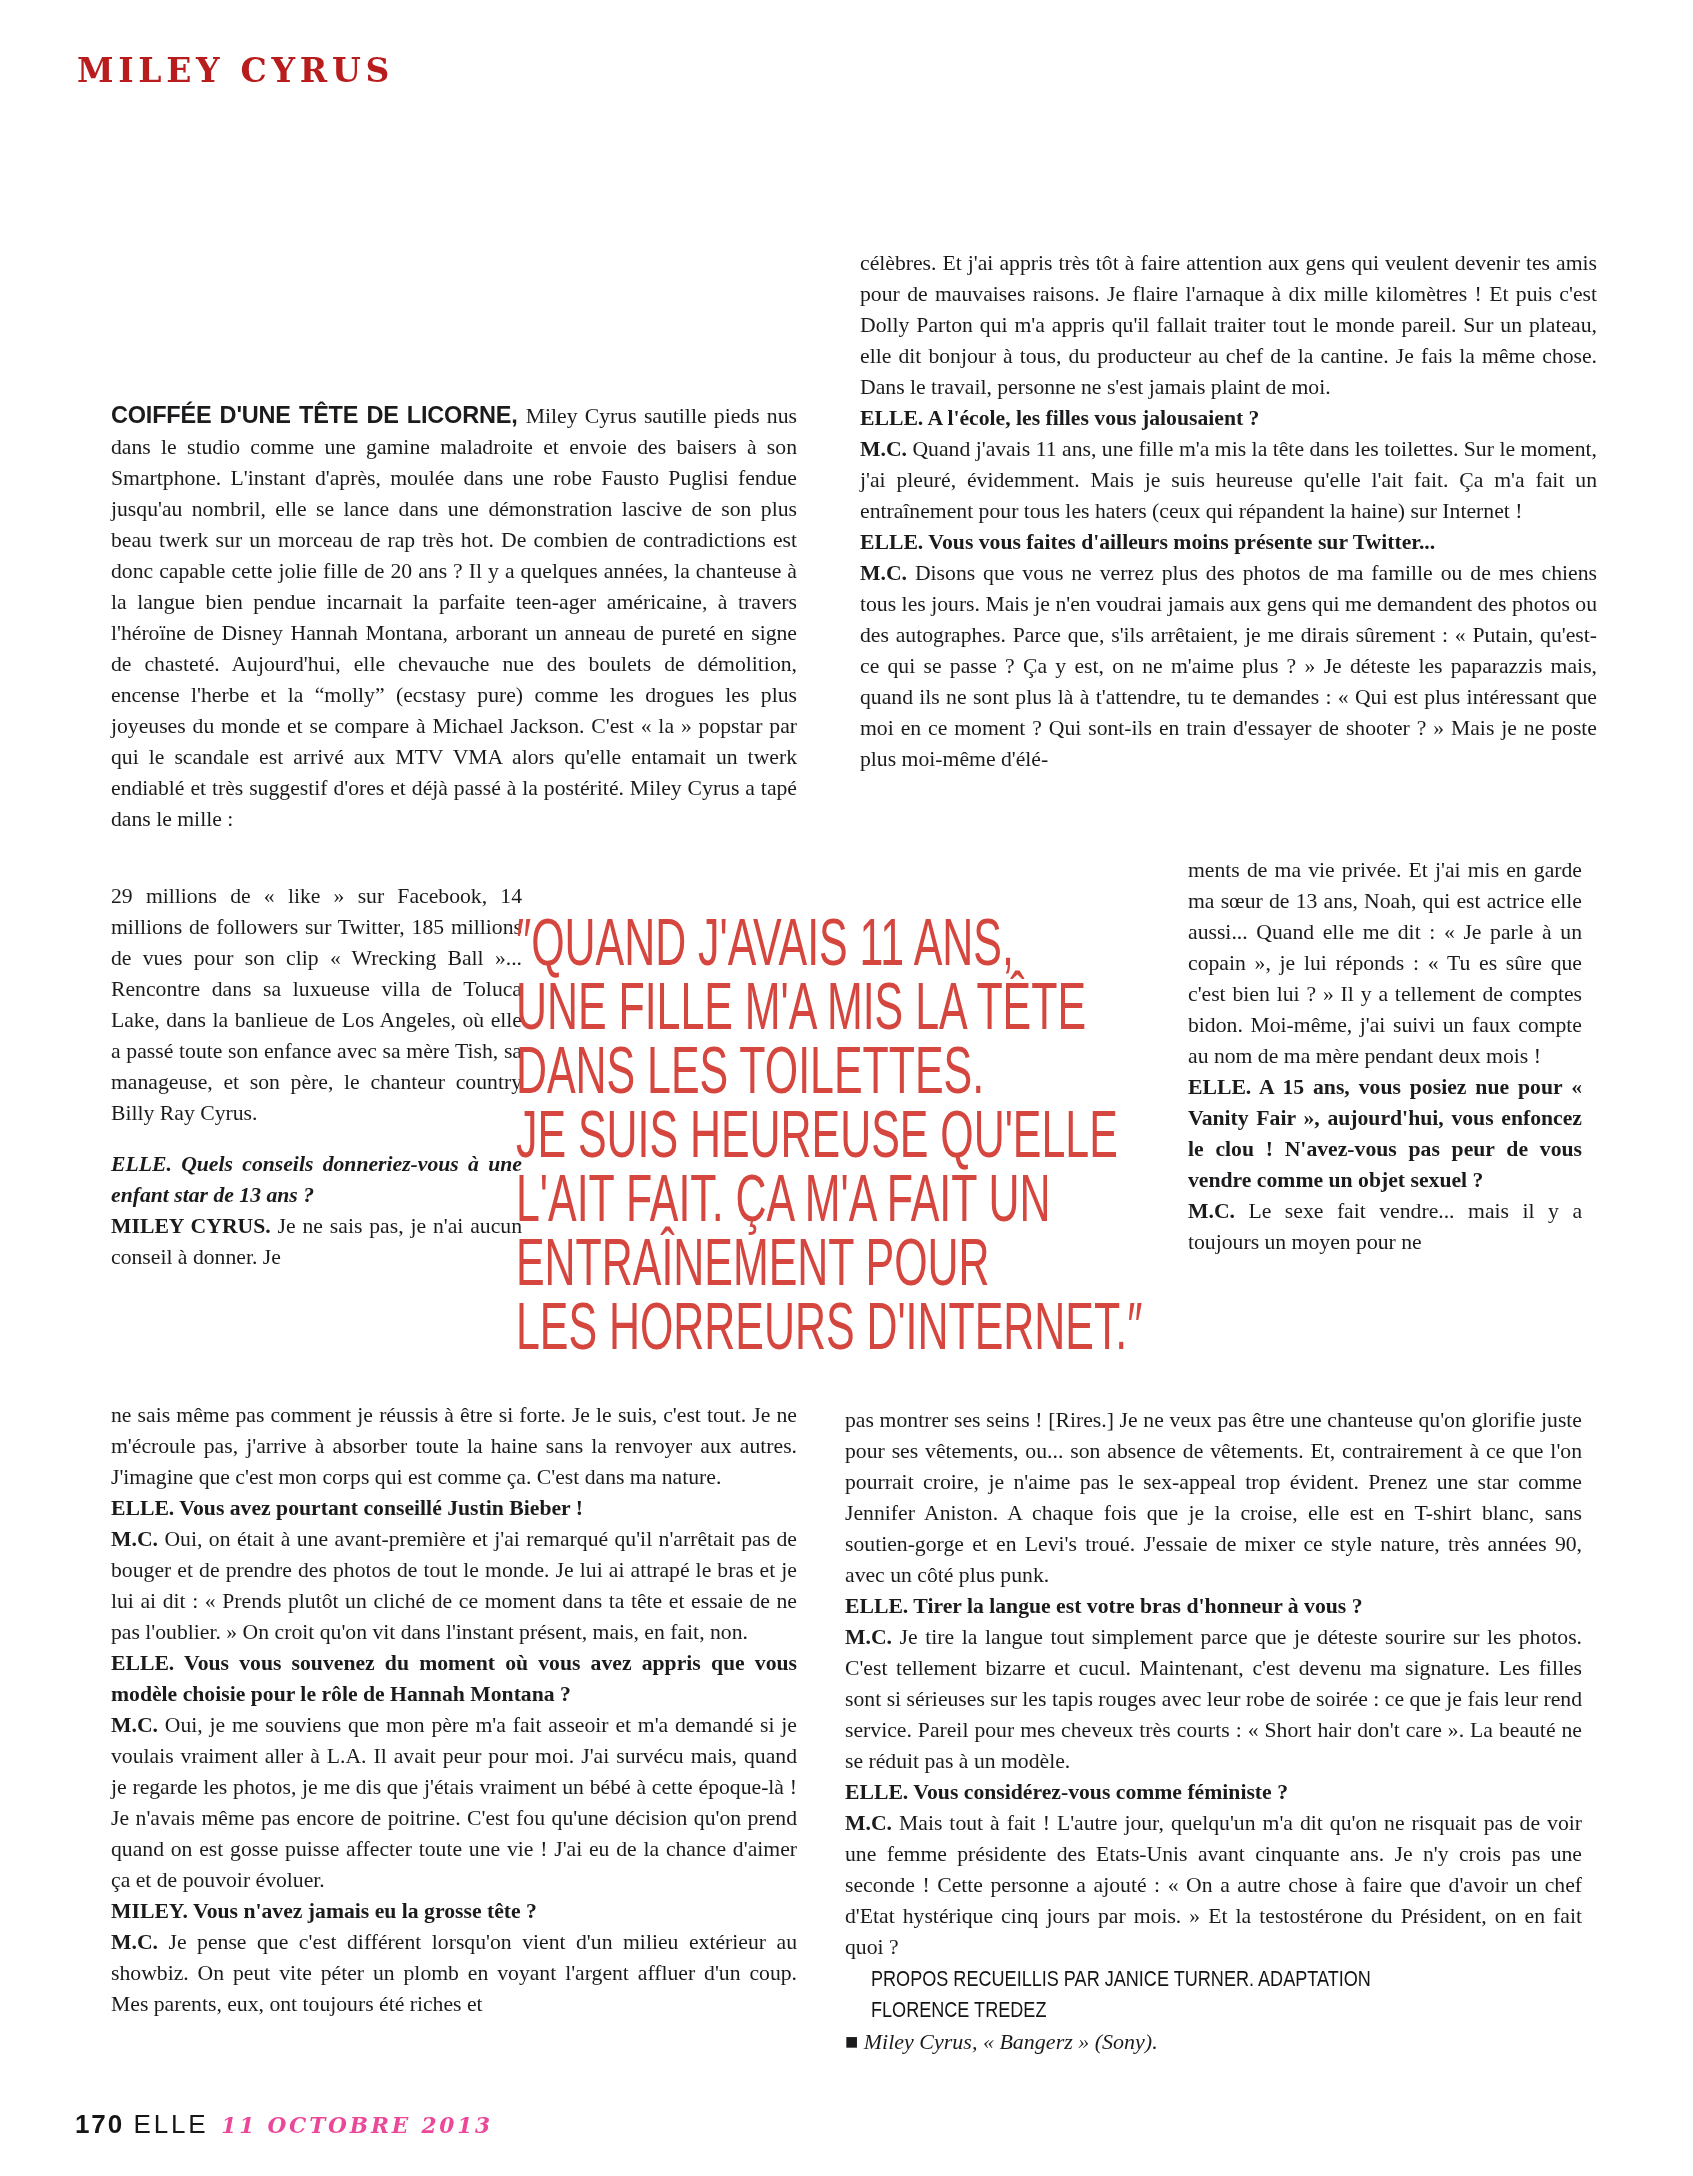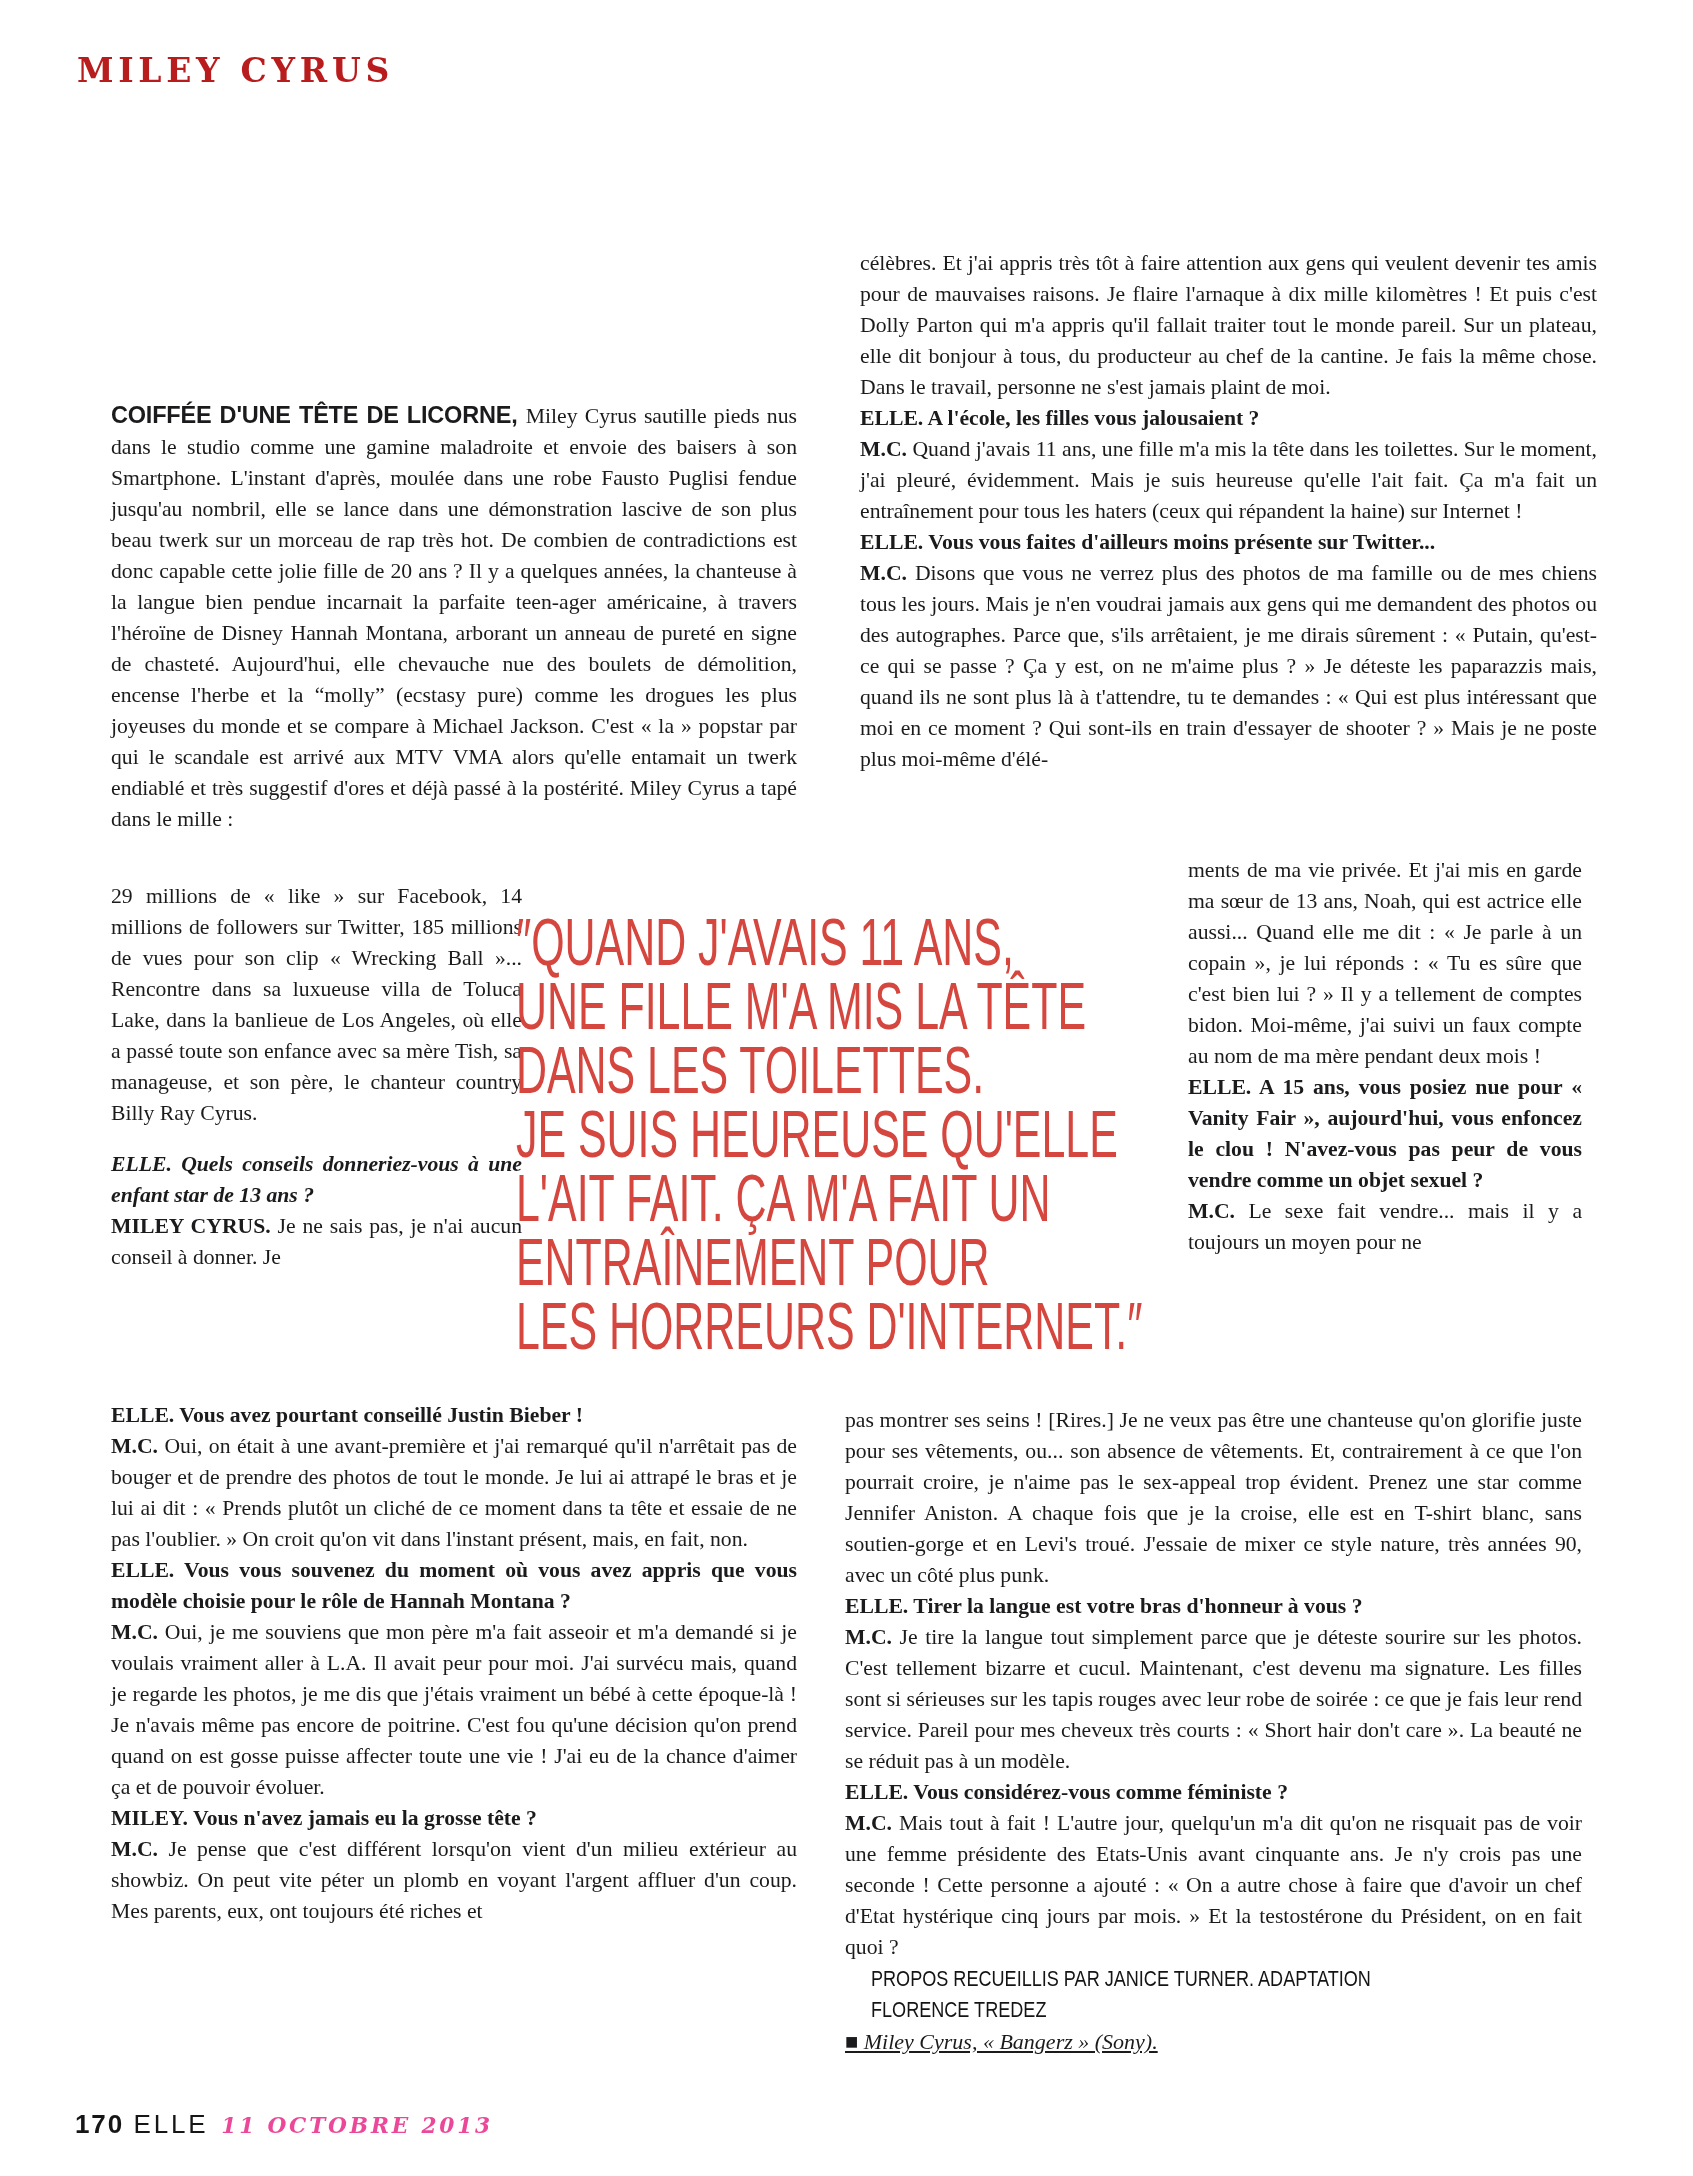--- a/index.html
+++ b/index.html
@@ -48,21 +48,20 @@
     font-size:22.6px;
     letter-spacing:0px;
     transform:scaleX(0.8);
     transform-origin:0 50%;
     color:#141416;
   }
   .para.album-para{text-align:left;}
   .run-album{
     font-style:italic;
     font-size:22px;
-    text-decoration:underline;
   }
   
   .quote{
     position:absolute;
     width:1017px;
     transform:scaleX(0.65);
     transform-origin:0 0;
     font-family:"Liberation Sans", sans-serif;
     font-weight:200;
     font-size:66px;
@@ -111,20 +110,21 @@
       <div class="para"><span class="run run-lead">COIFFÉE D'UNE TÊTE DE LICORNE, </span><span class="run">Miley Cyrus sautille pieds nus dans le studio comme une gamine maladroite et envoie des baisers à son Smartphone. L'instant d'après, moulée dans une robe Fausto Puglisi fendue jusqu'au nombril, elle se lance dans une démonstration lascive de son plus beau twerk sur un morceau de rap très hot. De combien de contradictions est donc capable cette jolie fille de 20 ans ? Il y a quelques années, la chanteuse à la langue bien pendue incarnait la parfaite teen-ager américaine, à travers l'héroïne de Disney Hannah Montana, arborant un anneau de pureté en signe de chasteté. Aujourd'hui, elle chevauche nue des boulets de démolition, encense l'herbe et la “molly” (ecstasy pure) comme les drogues les plus joyeuses du monde et se compare à Michael Jackson. C'est « la » popstar par qui le scandale est arrivé aux MTV VMA alors qu'elle entamait un twerk endiablé et très suggestif d'ores et déjà passé à la postérité. Miley Cyrus a tapé dans le mille :</span></div>
     </div>
 
   <div class="colseg" style="left:111px; top:881px; width:411px;">
       <div class="para"><span class="run">29 millions de « like » sur Facebook, 14 millions de followers sur Twitter, 185 millions de vues pour son clip « Wrecking Ball »... Rencontre dans sa luxueuse villa de Toluca Lake, dans la banlieue de Los Angeles, où elle a passé toute son enfance avec sa mère Tish, sa manageuse, et son père, le chanteur country Billy Ray Cyrus.</span></div>
       <div class="para gap"><span class="run run-b">ELLE. Quels conseils donneriez-vous à une enfant star de 13 ans ?</span></div>
       <div class="para"><span class="run run-b">MILEY CYRUS. </span><span class="run">Je ne sais pas, je n'ai aucun conseil à donner. Je</span></div>
     </div>
 
   <div class="colseg" style="left:111px; top:1400px; width:686px;">
+      <div class="para"><span class="run">ne sais même pas comment je réussis à être si forte. Je le suis, c'est tout. Je ne m'écroule pas, j'arrive à absorber toute la haine sans la renvoyer aux autres. J'imagine que c'est mon corps qui est comme ça. C'est dans ma nature.</span></div>
       <div class="para"><span class="run run-b">ELLE. Vous avez pourtant conseillé Justin Bieber !</span></div>
       <div class="para"><span class="run run-b">M.C. </span><span class="run">Oui, on était à une avant-première et j'ai remarqué qu'il n'arrêtait pas de bouger et de prendre des photos de tout le monde. Je lui ai attrapé le bras et je lui ai dit : « Prends plutôt un cliché de ce moment dans ta tête et essaie de ne pas l'oublier. » On croit qu'on vit dans l'instant présent, mais, en fait, non.</span></div>
       <div class="para"><span class="run run-b">ELLE. Vous vous souvenez du moment où vous avez appris que vous modèle choisie pour le rôle de Hannah Montana ?</span></div>
       <div class="para"><span class="run run-b">M.C. </span><span class="run">Oui, je me souviens que mon père m'a fait asseoir et m'a demandé si je voulais vraiment aller à L.A. Il avait peur pour moi. J'ai survécu mais, quand je regarde les photos, je me dis que j'étais vraiment un bébé à cette époque-là ! Je n'avais même pas encore de poitrine. C'est fou qu'une décision qu'on prend quand on est gosse puisse affecter toute une vie ! J'ai eu de la chance d'aimer ça et de pouvoir évoluer.</span></div>
       <div class="para"><span class="run run-b">MILEY. Vous n'avez jamais eu la grosse tête ?</span></div>
       <div class="para"><span class="run run-b">M.C. </span><span class="run">Je pense que c'est différent lorsqu'on vient d'un milieu extérieur au showbiz. On peut vite péter un plomb en voyant l'argent affluer d'un coup. Mes parents, eux, ont toujours été riches et</span></div>
     </div>
 
   <div class="colseg" style="left:845px; top:248px; width:737px;margin-left:15px;">
       <div class="para"><span class="run">célèbres. Et j'ai appris très tôt à faire attention aux gens qui veulent devenir tes amis pour de mauvaises raisons. Je flaire l'arnaque à dix mille kilomètres ! Et puis c'est Dolly Parton qui m'a appris qu'il fallait traiter tout le monde pareil. Sur un plateau, elle dit bonjour à tous, du producteur au chef de la cantine. Je fais la même chose. Dans le travail, personne ne s'est jamais plaint de moi.</span></div>

